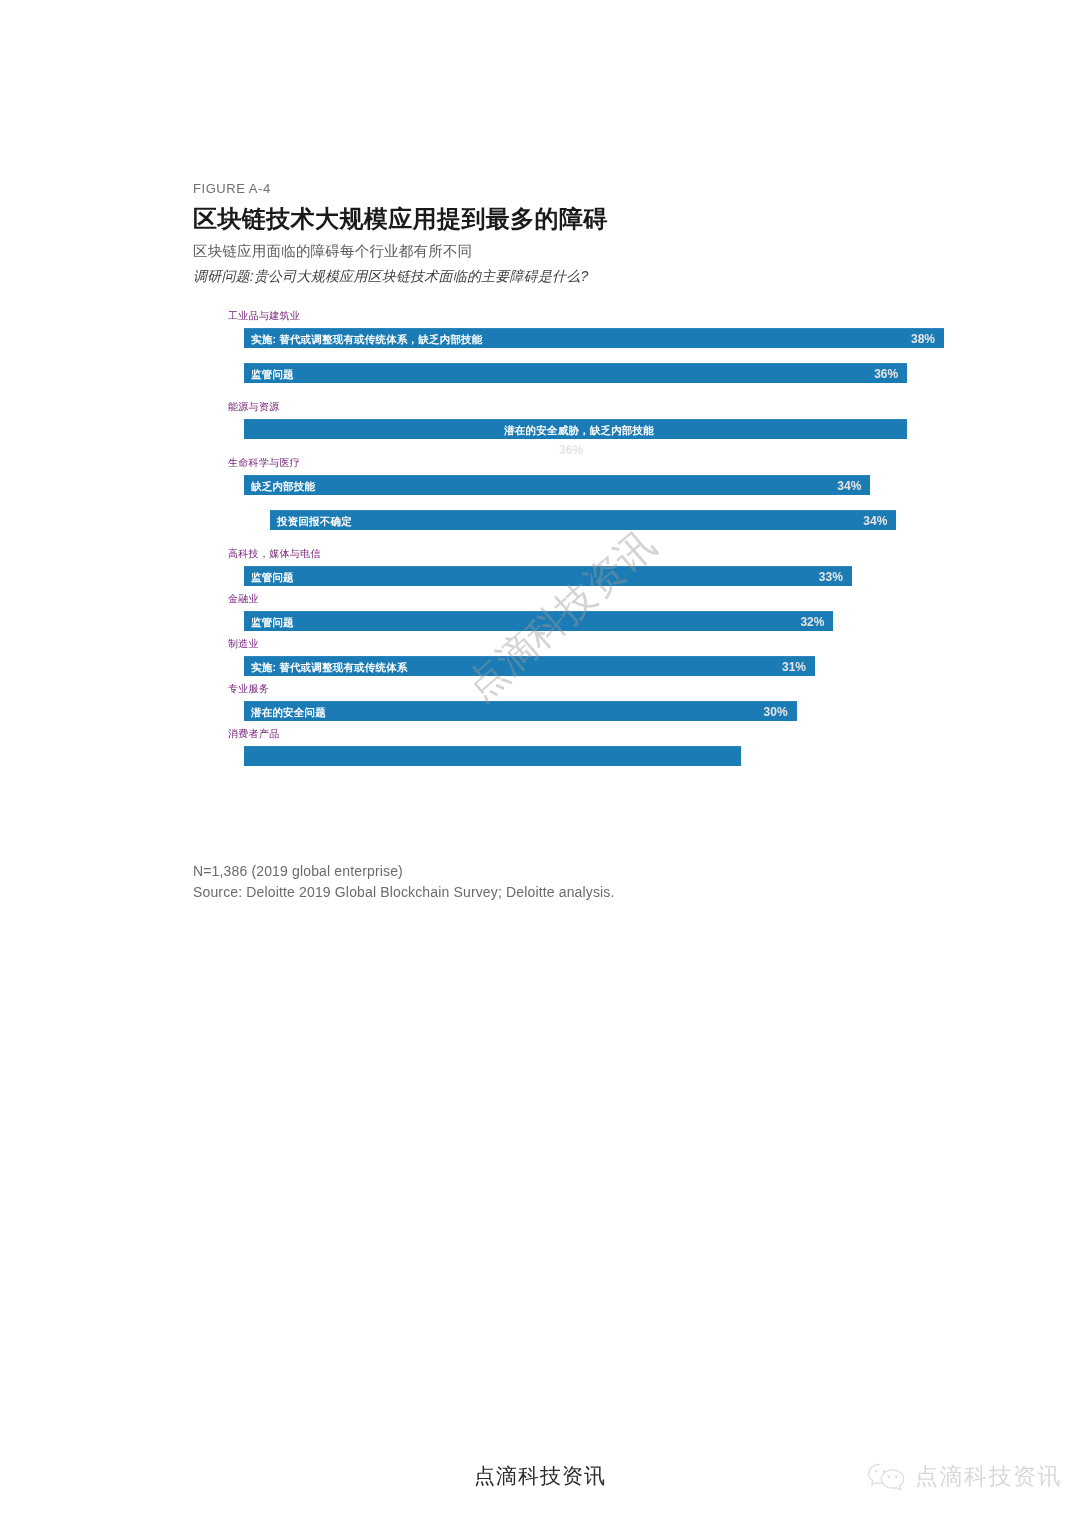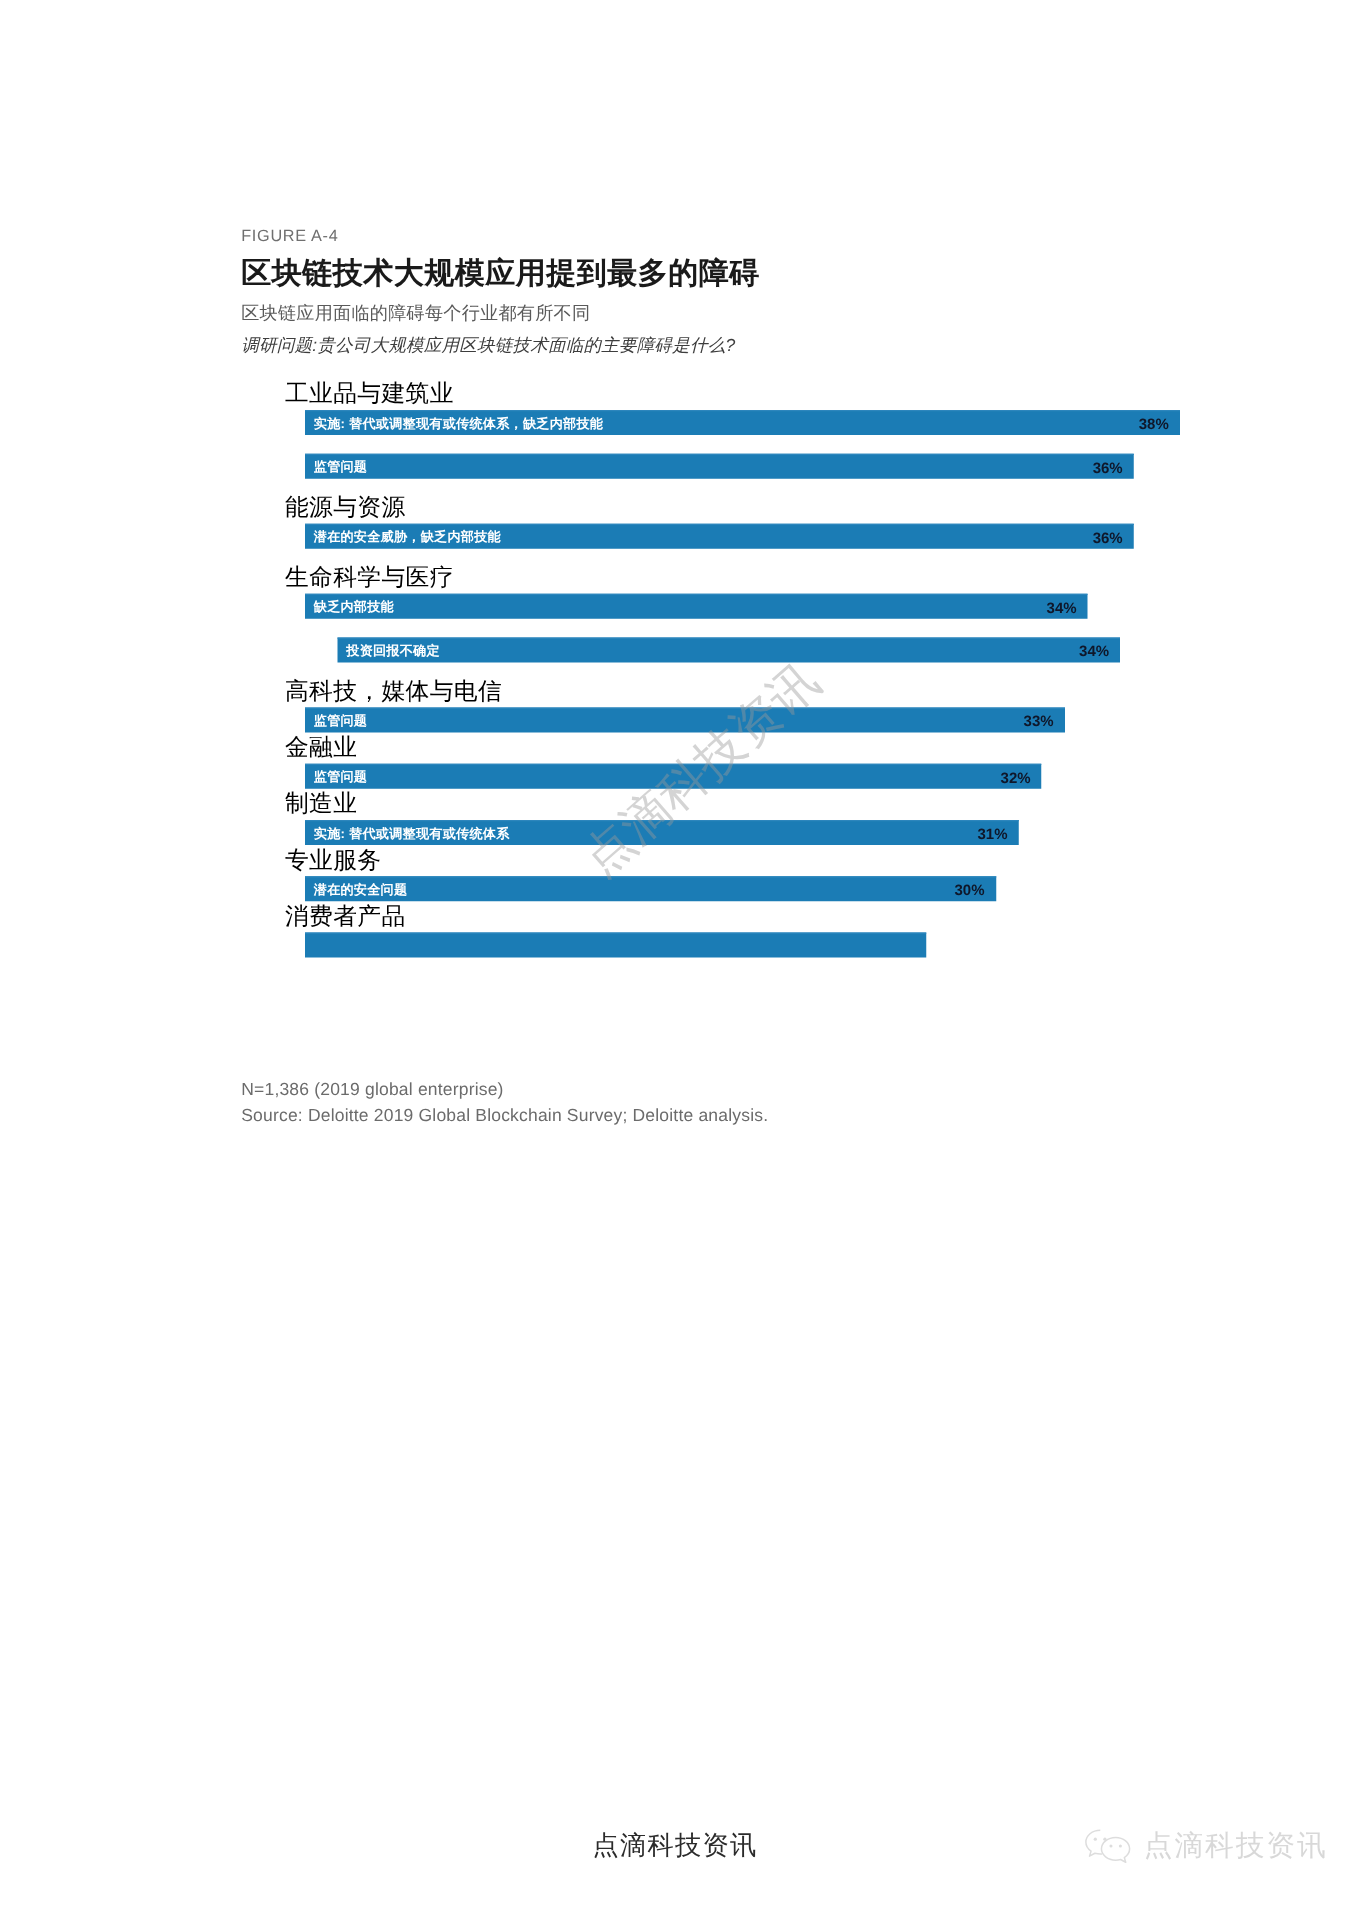--- a/index.html
+++ b/index.html
@@ -27,38 +27,38 @@
   }
   .fig-question {
     font-size:14px; color:#3d3d3d; font-style:italic;
     line-height:21px; margin-top:4px; letter-spacing:.2px;
   }
 
   
   #chart { position:absolute; left:228px; top:305px; width:700px; }
   .grp { position:relative; }
   .cat-label {
-    font-size:19px; color:#000000; line-height:21px;
+    font-size:10px; color:#701a75; line-height:21px;
     letter-spacing:.3px; white-space:nowrap;
   }
   .bar-row { position:relative; height:20px; margin-top:2px; }
   .bar {
     position:absolute; left:16px; top:0; height:20px;
     background:#1b7cb5;
     border-top:1px solid #2d86bd;
     display:flex; align-items:center;
     justify-content:space-between;
   }
   .bar-label {
     font-size:10.5px; font-weight:700; color:#ffffff;
     padding-left:7px; white-space:nowrap; letter-spacing:.2px;
     line-height:20px;
   }
   .bar-value {
-    font-size:12px; font-weight:700; color:#0f172a;
+    font-size:12px; font-weight:700; color:#e5e5e5;
     padding-right:9px; white-space:nowrap; line-height:20px;
   }
   .gap-lg { height:13px; }
   .gap-sm { height:2px; }
 
   
   .notes { position:absolute; left:193px; top:861px; }
   .note {
     font-size:14px; color:#6b6b6b; line-height:21px;
     letter-spacing:.15px;
@@ -115,21 +115,21 @@
           <div class="bar" style="width: 663.158px; background: rgb(27, 124, 181); border-top-color: rgb(45, 134, 189);">
             <span class="bar-label">监管问题</span>
             <span class="bar-value">36%</span>
           </div>
         </div>
       </div>
       <div class="gap-lg"></div>
       <div class="grp">
         <div class="cat-label">能源与资源</div>
         <div class="bar-row">
-          <div class="bar" style="width: 663.158px; background: rgb(27, 124, 181); border-top-color: rgb(45, 134, 189);">
+          <div class="bar" style="width: 663.158px; background: rgb(27, 124, 181); border-top-color: rgb(45, 134, 189); flex-direction: column;">
             <span class="bar-label">潜在的安全威胁，缺乏内部技能</span>
             <span class="bar-value">36%</span>
           </div>
         </div>
       </div>
       <div class="gap-lg"></div>
       <div class="grp">
         <div class="cat-label">生命科学与医疗</div>
         <div class="bar-row">
           <div class="bar" style="width: 626.316px; background: rgb(27, 124, 181); border-top-color: rgb(45, 134, 189);">

